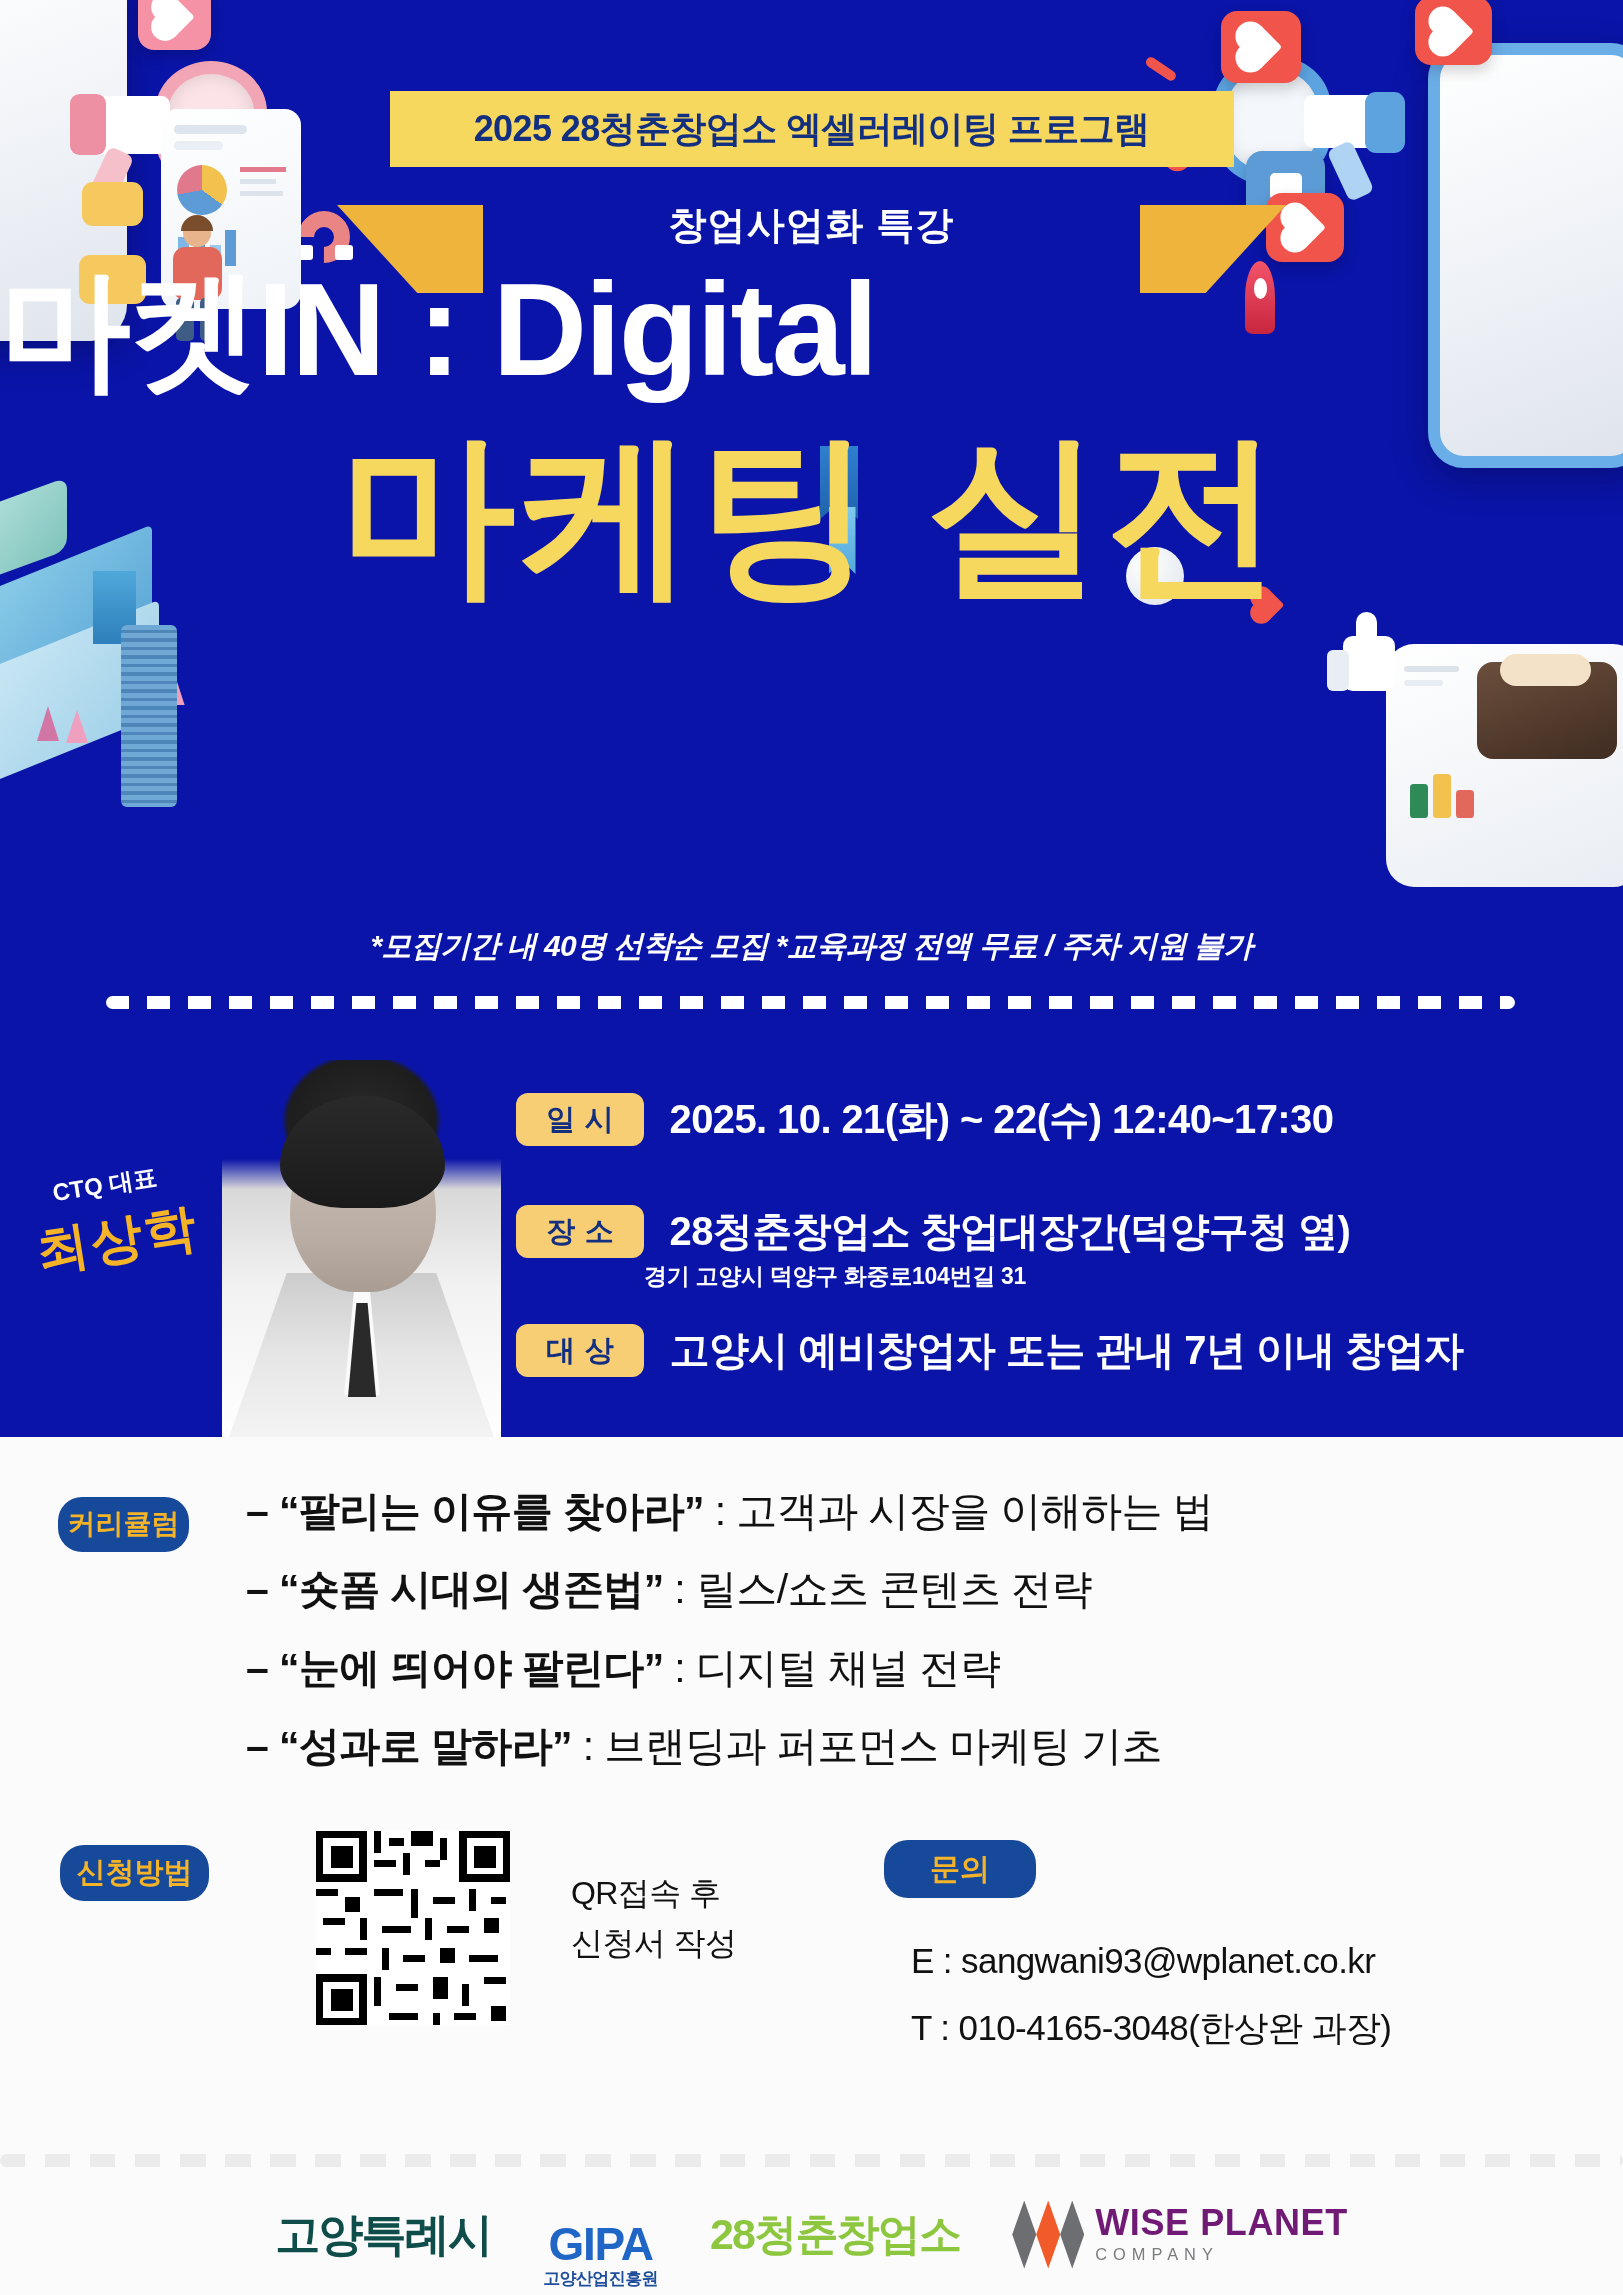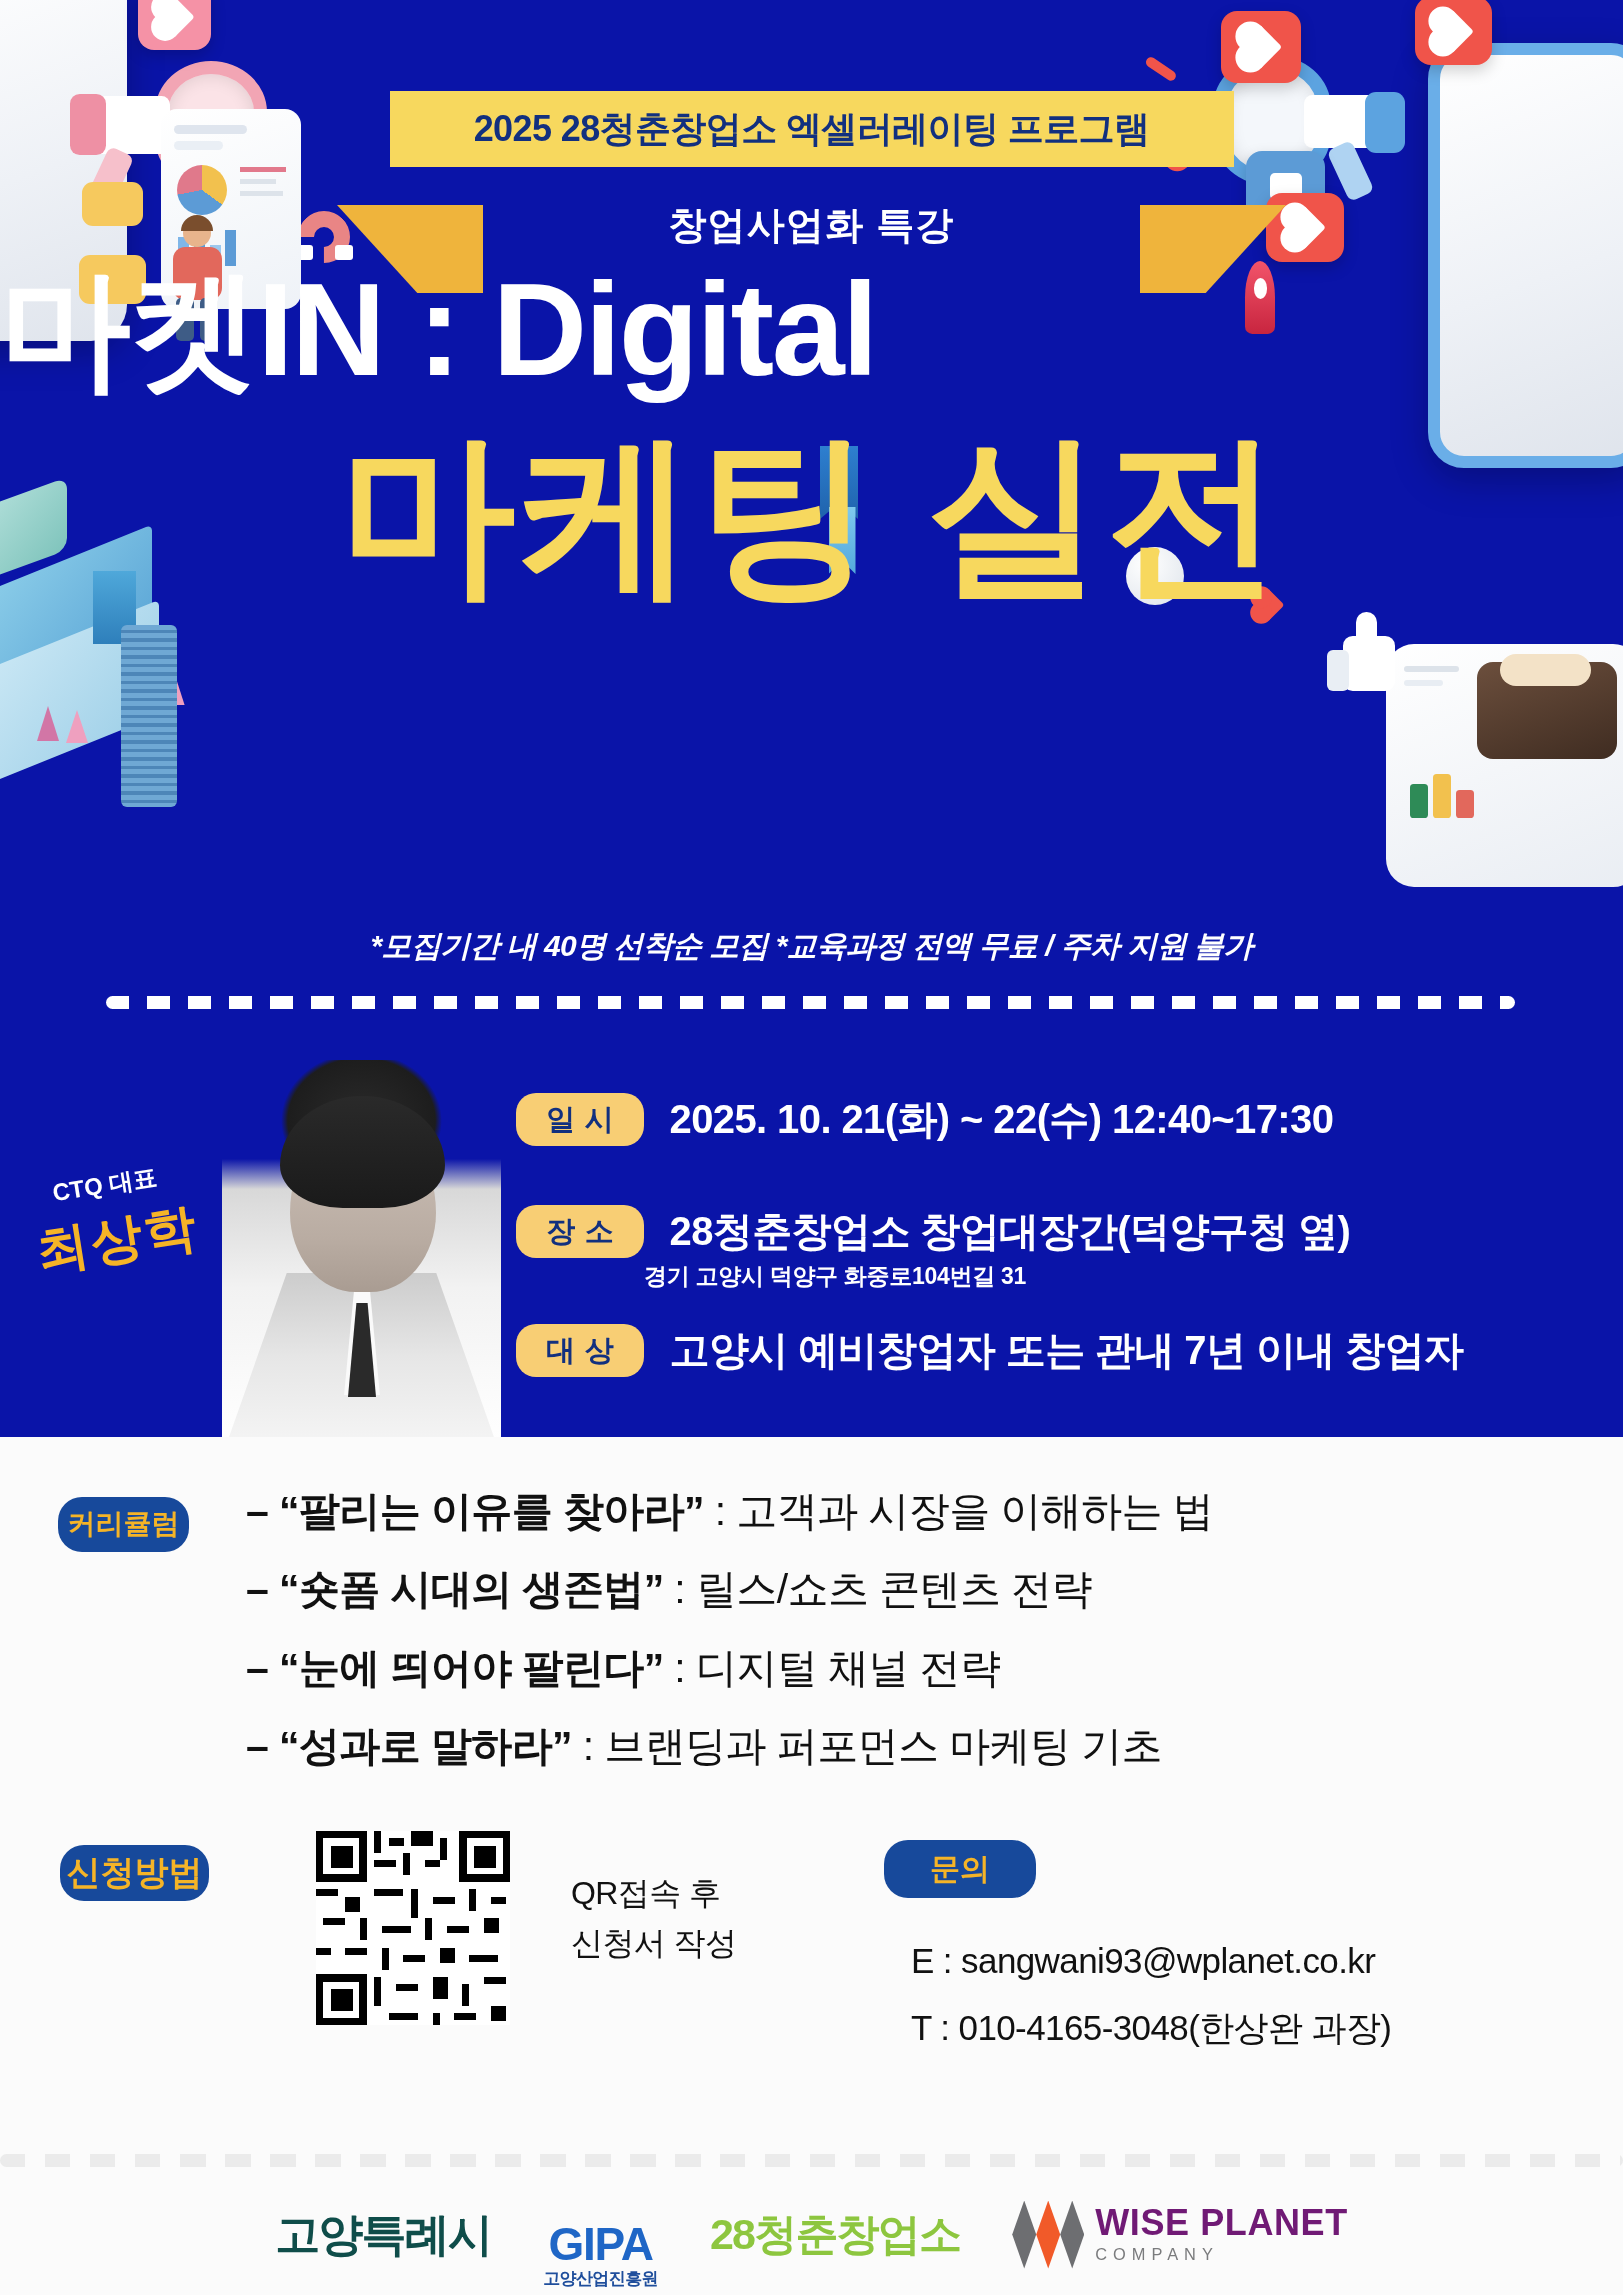--- a/index.html
+++ b/index.html
@@ -154,21 +154,21 @@
   }
   .speaker-name {
     position:absolute; left:36px; top:1205px; z-index:7;
     color:#F5B427; font-size:52px; font-weight:bold; letter-spacing:2.4px;
     transform:rotate(-9deg);
   }
 
   
   .info-row { position:absolute; display:flex; align-items:flex-start; z-index:6; }
   .info-badge {
-    width:128px; height:53px; background:#F8CE74; border-radius:20px;
+    width:128px; height:53px; background:#F8CE74; border-radius:12px;
     display:flex; align-items:center; justify-content:center;
     color:#12307F; font-size:29px; font-weight:bold; letter-spacing:9.7px;
     text-indent:9.7px; flex:none;
   }
   .info-val {
     margin-left:25.5px; color:#ffffff; font-size:40px; font-weight:bold;
     letter-spacing:-0.6px; white-space:nowrap; line-height:1.32;
   }
   .info-sub {
     color:#ffffff; font-size:23px; font-weight:bold; letter-spacing:-0.3px;
@@ -191,21 +191,21 @@
   .curr-tagpos { position:absolute; left:0; top:4.9px; width:131px; height:55px; font-size:28px; }
   .curr-list { position:absolute; left:188px; top:-6px; }
   .curr-item {
     color:#111111; font-size:41px; letter-spacing:-0.6px; white-space:nowrap;
     margin-bottom:27px; line-height:1.25;
   }
   .curr-item b { font-weight:bold; }
   .curr-item span.rest { font-weight:normal; }
 
   
-  .apply-tag { position:absolute; left:60px; top:408px; width:149px; height:56px; font-size:34px;text-align:center; }
+  .apply-tag { position:absolute; left:60px; top:408px; width:149px; height:56px; font-size:29px;text-align:center; }
   .qr {
     position:absolute; left:316px; top:394px; width:194px; height:194px;
     background:#ffffff;
   }
   .qr-cell { position:absolute; background:#000; }
   .qr-note {
     position:absolute; left:571px; top:432px;
     color:#111111; font-size:32px; line-height:1.55; letter-spacing:-0.6px;
   }
 

